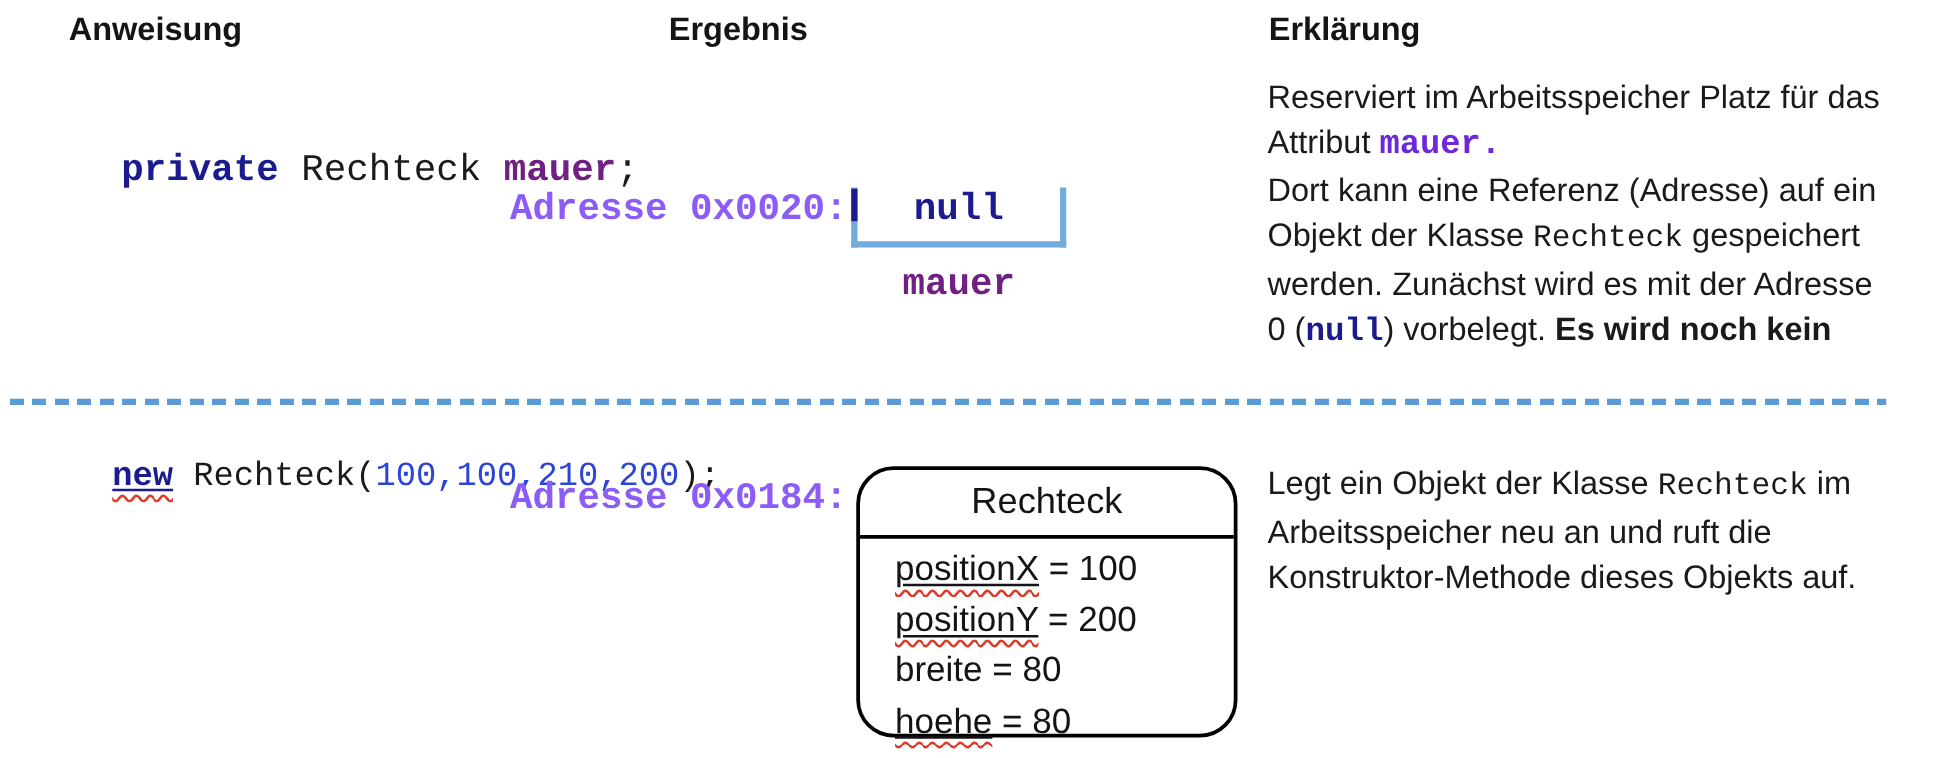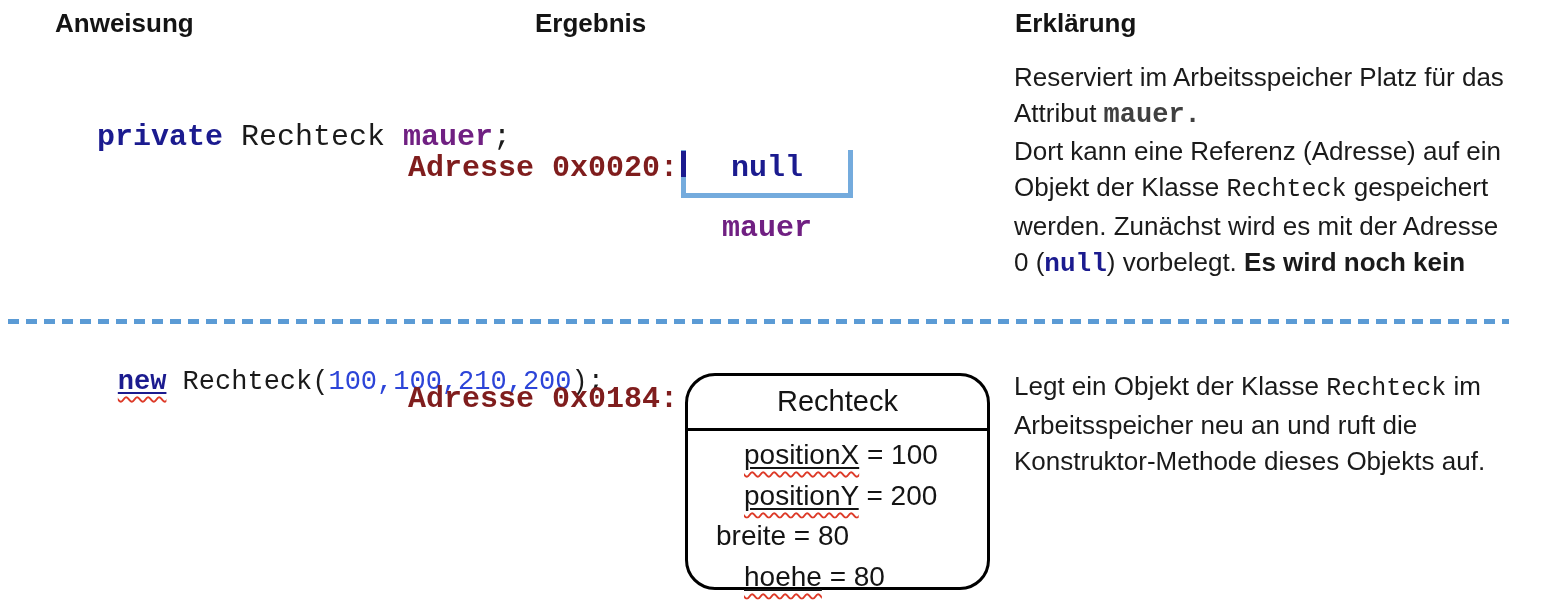--- a/index.html
+++ b/index.html
@@ -15,26 +15,26 @@
   
   .mono{font-family:"Liberation Mono","DejaVu Sans Mono",monospace;}
   .code-line{position:absolute;white-space:pre;font-family:"Liberation Mono","DejaVu Sans Mono",monospace;color:#1a1a1a;}
   .code-1{left:25px;top:86px;font-size:30px;}
   .code-2{left:25px;top:337px;font-size:27px;}
   .kw{color:#1b1b8f;font-weight:bold;}
   .var{color:#702082;font-weight:bold;}
   .lit{color:#2c44d8;}
 
   
-  .sq{text-decoration:underline wavy #dd3a28;text-decoration-thickness:1.5px;text-underline-offset:7px;margin-left:28px;}
+  .sq{text-decoration:underline wavy #dd3a28;text-decoration-thickness:1.5px;text-underline-offset:7px;}
   .u{text-decoration:underline solid;text-decoration-thickness:2px;text-underline-offset:3px;}
 
   
   .addr{position:absolute;font-family:"Liberation Mono","DejaVu Sans Mono",monospace;
-        font-weight:bold;font-size:30px;color:#7f1d1d;white-space:pre;}
+        font-weight:bold;font-size:30px;color:#8b5cf6;white-space:pre;}
   .addr-1{left:408px;top:151px;}
   .addr-2{left:408px;top:382px;text-align:right;}
 
   
   .null-box{position:absolute;left:681px;top:150px;width:172px;height:48px;box-sizing:border-box;
             border-left:5px solid #74abdd;border-right:5px solid #74abdd;border-bottom:5px solid #74abdd;
             display:flex;justify-content:center;}
   .null-box .val{font-family:"Liberation Mono","DejaVu Sans Mono",monospace;font-weight:bold;
                  font-size:30px;color:#1b1b8f;line-height:36px;}
   .null-box-dark-edge{position:absolute;left:681px;top:151px;width:5px;height:26px;background:#1b1b8f;}
@@ -53,21 +53,21 @@
   .obj-attrs{position:absolute;top:59px;left:28px;font-size:28px;line-height:40.5px;color:#141414;white-space:nowrap;}
 
   
   .expl{position:absolute;left:1014px;font-size:26px;line-height:36px;color:#1a1a1a;}
   .expl-1{top:59px;}
   .expl-2{top:368px;}
   .expl .ln{white-space:nowrap;}
   .expl .mono{font-size:25px;}
   .expl .b{font-weight:bold;}
   .expl .code-var{font-family:"Liberation Mono","DejaVu Sans Mono",monospace;font-weight:bold;
-                  font-size:27px;color:#404040;}
+                  font-size:27px;color:#6d28d9;}
   .expl .code-null{font-family:"Liberation Mono","DejaVu Sans Mono",monospace;font-weight:bold;
                    font-size:26px;color:#1b1b8f;}
 </style>
 </head>
 <body>
 
 <div class="canvas">
 
   <div class="hdr hdr-anweisung">Anweisung</div>
   <div class="hdr hdr-ergebnis">Ergebnis</div>

